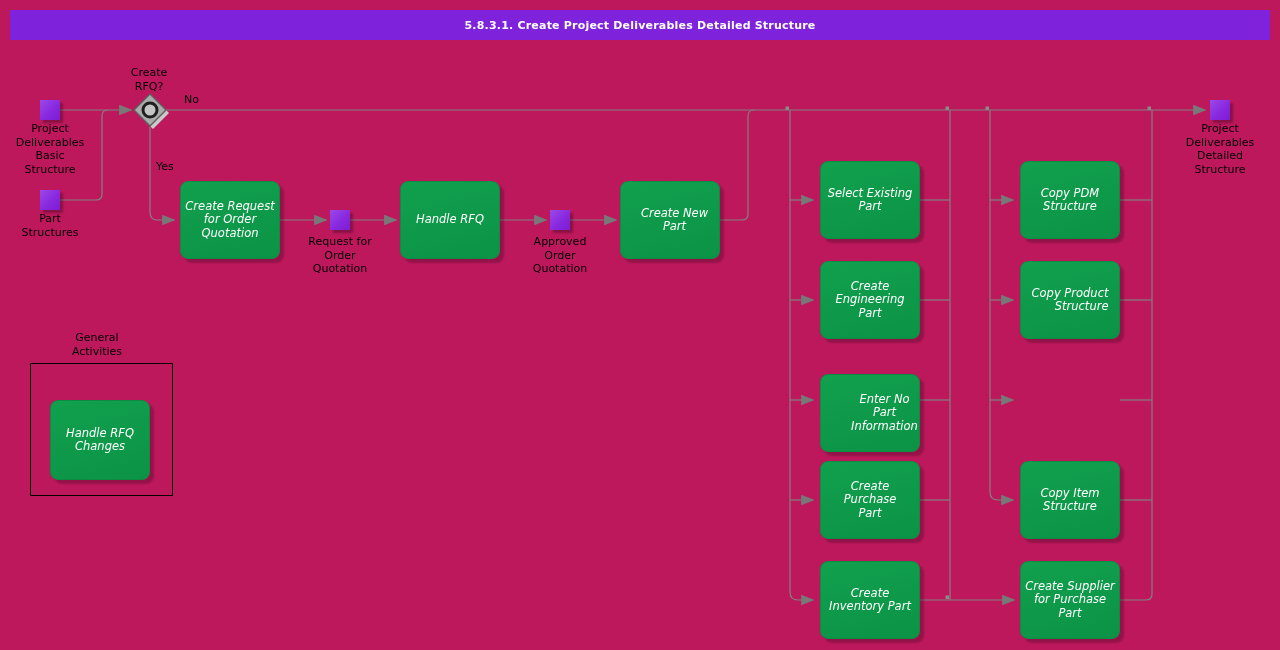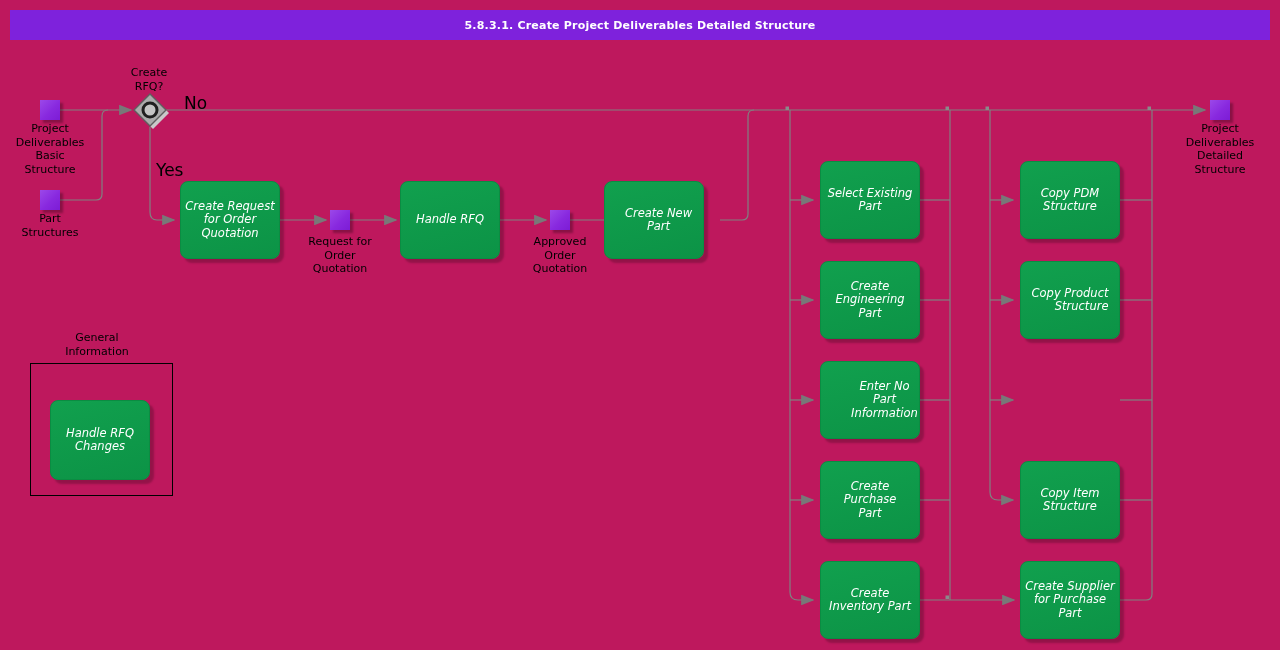--- a/index.html
+++ b/index.html
@@ -27,21 +27,21 @@
   .sq{
     position:absolute;width:20px;height:20px;
     background:linear-gradient(135deg,#9b48e9 0%,#8829df 55%,#7c1cd6 100%);
     box-shadow:3px 3px 2px rgba(0,0,0,0.28);
     cursor:pointer;
   }
   .lbl{
     position:absolute;width:120px;text-align:center;
     font-size:11px;line-height:13.5px;white-space:pre-line;
   }
-  .tag{position:absolute;font-size:17px;white-space:pre;}
+  .tag{position:absolute;font-size:11px;white-space:pre;}
   .frame{
     position:absolute;left:30px;top:363px;width:141px;height:131px;
     border:1px solid #000;background:transparent;
   }
 </style>
 </head>
 <body>
 
 <div class="canvas">
 
@@ -133,33 +133,33 @@
 Order
 Quotation</div>
 
   <div class="act" style="left:400px;top:181px;">Handle RFQ</div>
 
   <div class="sq" style="left:550px;top:210px;"></div>
   <div class="lbl" style="left:500px;top:235px;">Approved
 Order
 Quotation</div>
 
-  <div class="act" style="left:604px;top:181px;padding-left:12px;">Create New Part</div>
+  <div class="act" style="left:620px;top:181px;padding-left:12px;">Create New Part</div>
 
   <div class="lbl" style="left:37px;top:331px;">General
-Information</div>
+Activities</div>
   <div class="frame"></div>
   <div class="act" style="left:50px;top:400px;height:80px;">Handle RFQ
 Changes</div>
 
   <div class="act" style="left:820px;top:161px;">Select Existing
 Part</div>
   <div class="act" style="left:820px;top:261px;">Create
 Engineering Part</div>
-  <div class="act" style="left:820px;top:361px;padding-left:32px;">Enter No Part
+  <div class="act" style="left:820px;top:374px;padding-left:32px;">Enter No Part
 Information</div>
   <div class="act" style="left:820px;top:461px;">Create Purchase
 Part</div>
   <div class="act" style="left:820px;top:561px;">Create
 Inventory Part</div>
 
   <div class="act" style="left:1020px;top:161px;">Copy PDM
 Structure</div>
   <div class="act" style="left:1020px;top:261px;text-align:right;">Copy Product
 Structure</div>

